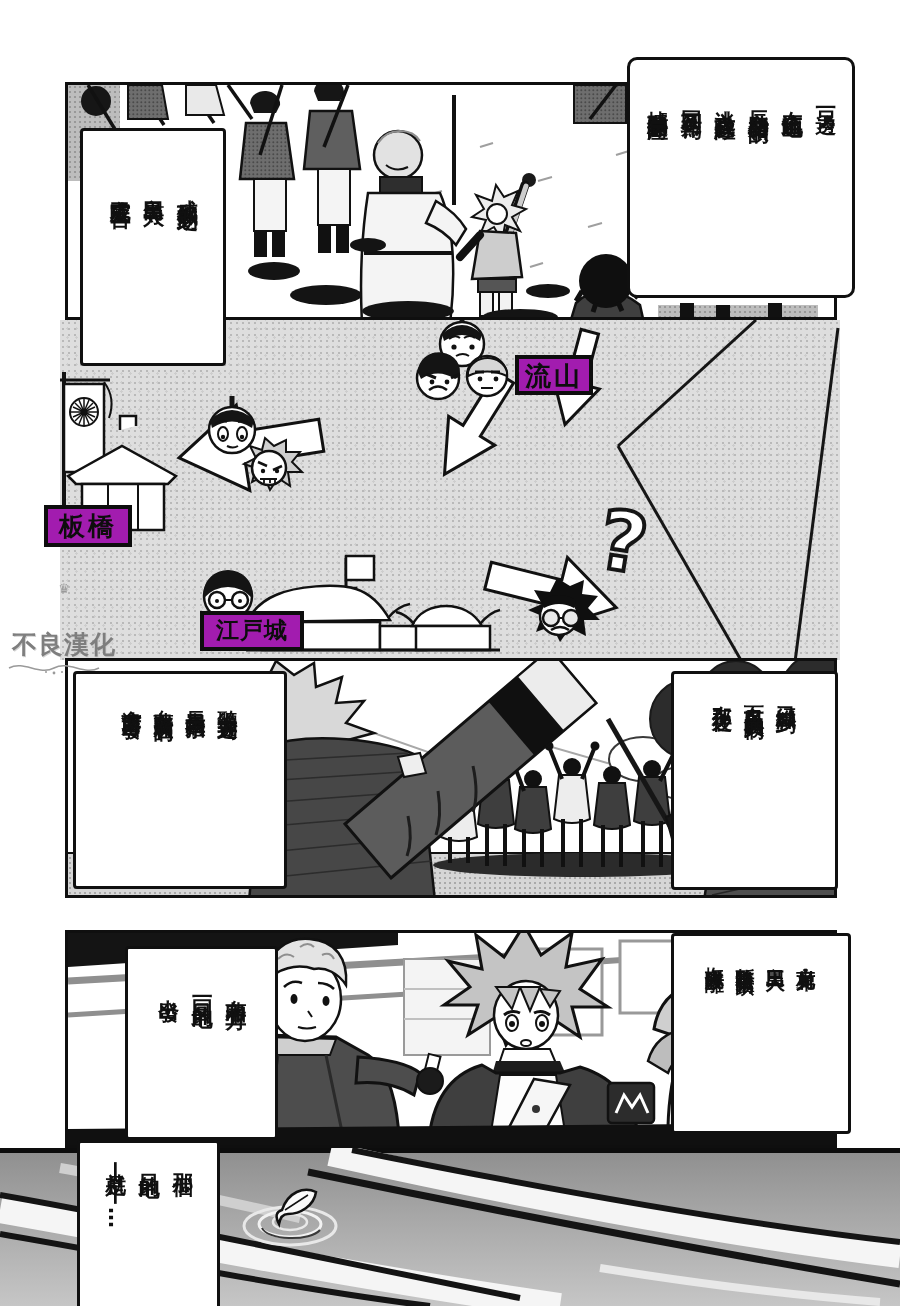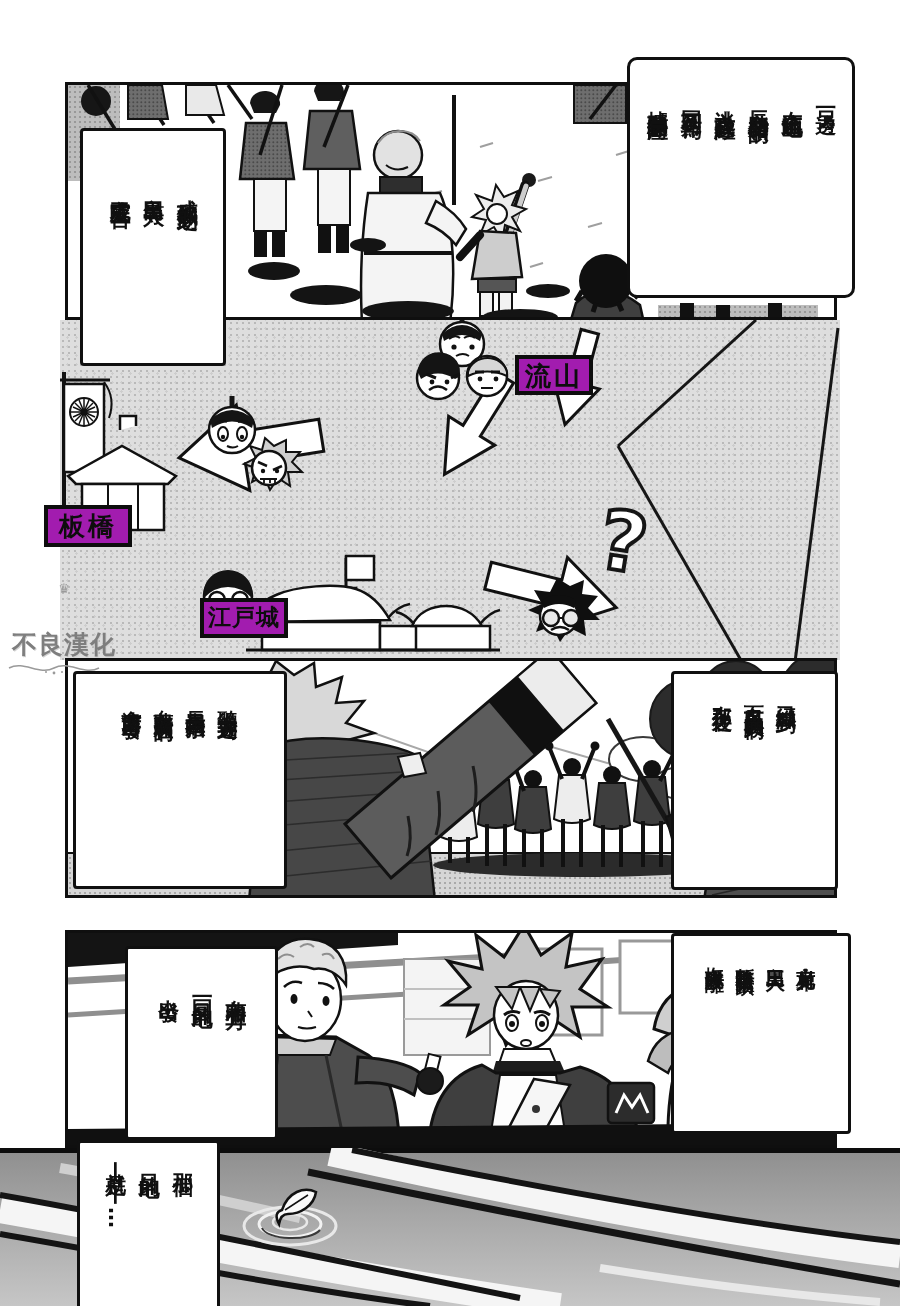--- a/index.html
+++ b/index.html
@@ -568,19 +568,19 @@
   </div>
 
   <div class="sign" style="left:515px;top:355px;width:78px;height:40px;font-size:26px;">
       <span>流山</span>
     </div>
 
   <div class="sign" style="left:44px;top:505px;width:88px;height:42px;font-size:26px;">
       <span>板橋</span>
     </div>
 
-  <div class="sign" style="left:200px;top:598px;width:88px;height:40px;font-size:23px;letter-spacing:1px;">
+  <div class="sign" style="left:200px;top:611px;width:104px;height:40px;font-size:23px;letter-spacing:1px;">
       <span>江戸城</span>
     </div>
 
   <div id="qmark">?</div>
 
 </div>
 
 </body></html>

